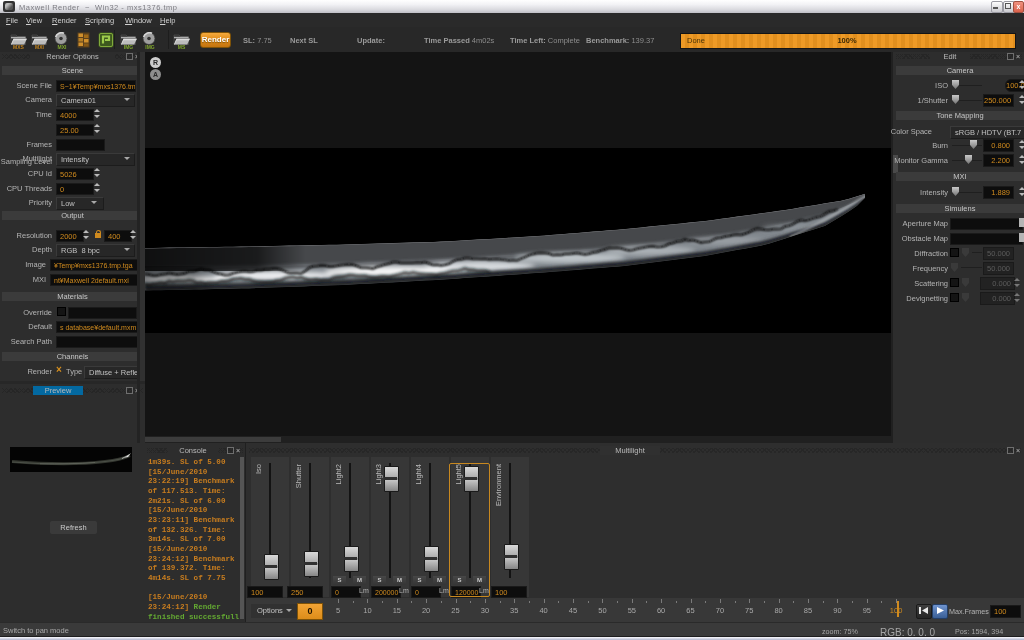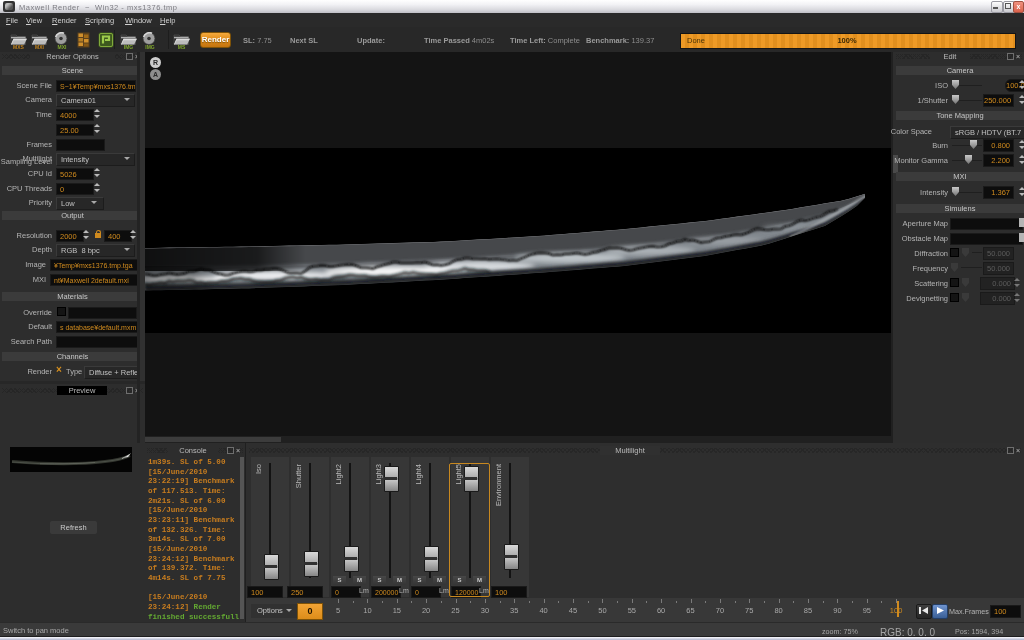--- a/index.html
+++ b/index.html
@@ -202,21 +202,21 @@
 <div class="lbl" style="left:0;top:337px;width:52px;">Search Path</div>
 <div class="fld" style="left:56px;top:335.5px;width:78px;height:9px;"></div>
 <div class="sec" style="left:2px;top:352px;width:141px;height:9px;">Channels</div>
 <div class="lbl" style="left:0;top:367px;width:52px;">Render</div>
 <div class="ab" style="left:56px;top:365px;color:#d8901e;font-size:10px;font-weight:bold;line-height:10px;">×</div>
 <div class="lbl" style="left:66px;top:367px;width:16px;text-align:left;">Type</div>
 <div class="dd" style="left:84px;top:365.5px;width:58px;height:10px;">Diffuse + Reflec</div>
 
 <div class="ab" style="left:0;top:381px;width:145px;height:3px;background:#272727;"></div>
 <div class="zig" style="left:2px;top:388px;width:141px;"></div>
-<div class="hdrt" style="left:57px;top:386px;width:50px;background:#000000;">Preview</div>
+<div class="hdrt" style="left:33px;top:386px;width:50px;background:#0369a1;">Preview</div>
 <div class="pin" style="left:126px;top:387px;"></div>
 <div class="px" style="left:135px;top:387px;">×</div>
 <div class="ab" style="left:10px;top:447px;width:122px;height:25px;background:#040404;">
 <svg width="122" height="25" style="position:absolute;left:0;top:0;">
 <path d="M2 14.5 C 40 17.5 75 17 95 14.5 S 116 10 120 8.5" stroke="#33362f" stroke-width="3" fill="none"></path>
 <path d="M2 15 C 40 17.8 75 17 95 14.5 S 116 10 119 9" stroke="#4e524a" stroke-width="1.2" fill="none" opacity=".9"></path>
 <path d="M30 16.8 Q 60 17.2 85 15.5" stroke="#6e7268" stroke-width="1" fill="none" opacity=".6"></path>
 <path d="M115 10.5 L121 6 L118 10 Z" fill="#efefef"></path>
 <path d="M112 11.5 L119 8" stroke="#c9c9c9" stroke-width="1" opacity=".8"></path>
 </svg>
@@ -324,21 +324,21 @@
 <div class="fld fldr" style="left:983px;top:154px;width:26px;height:10px;">2.200</div>
 <div class="spin" style="left:1018px;top:154px;height:11px;">
       <i class="u"></i>
       <i class="d"></i>
     </div>
 <div class="sec" style="left:896px;top:172px;width:128px;height:9px;">MXI</div>
 
 <div class="lbl" style="left:860px;top:188px;width:88px;">Intensity</div>
 <div class="ab" style="left:952px;top:192px;width:30px;height:1px;background:#1f1f1f;"></div>
 <div class="sl-handle" style="left:952px;top:187px;"></div>
-<div class="fld fldr" style="left:983px;top:186px;width:26px;height:10px;">1.367</div>
+<div class="fld fldr" style="left:983px;top:186px;width:26px;height:10px;">1.889</div>
 <div class="spin" style="left:1018px;top:186px;height:11px;">
       <i class="u"></i>
       <i class="d"></i>
     </div>
 <div class="sec" style="left:896px;top:204px;width:128px;height:9px;">Simulens</div>
 
 <div class="lbl" style="left:860px;top:219px;width:88px;">Aperture Map</div>
 <div class="fld" style="left:950px;top:217.5px;width:68px;height:9px;"></div>
 <div class="ab" style="left:1019px;top:218px;width:5px;height:9px;background:#b5b5b5;"></div>
 <div class="lbl" style="left:860px;top:234px;width:88px;">Obstacle Map</div>

